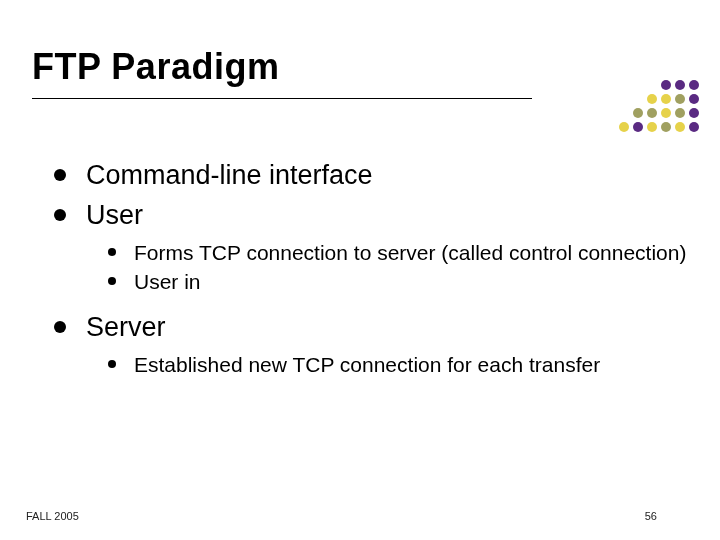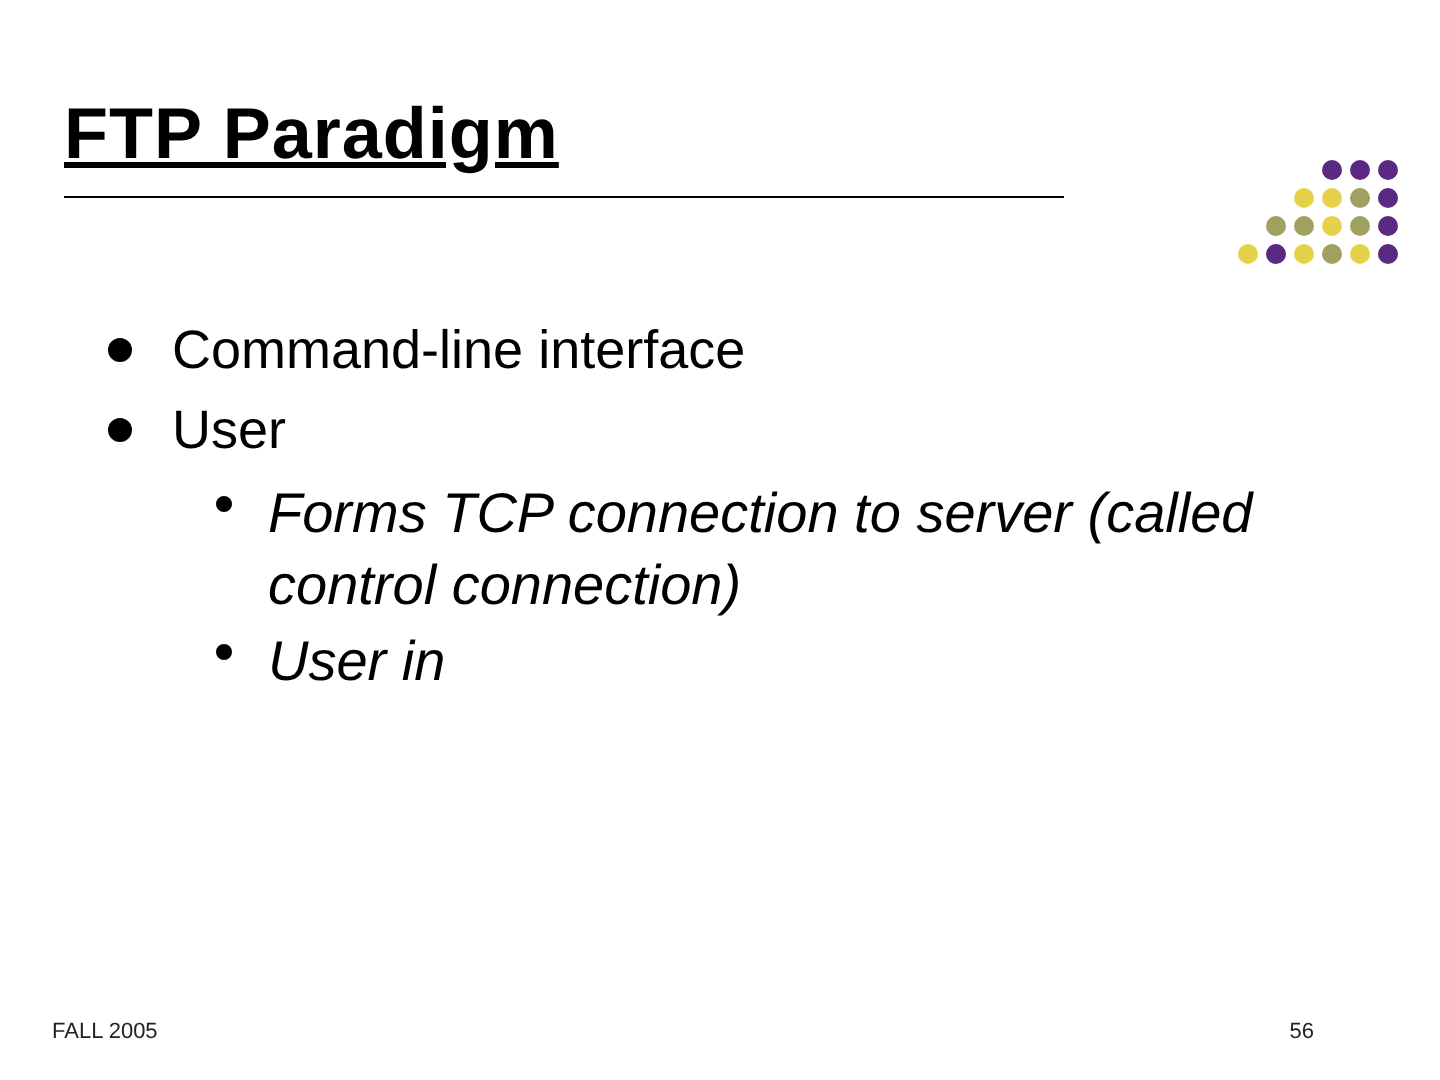--- a/index.html
+++ b/index.html
@@ -1,34 +1,34 @@
 <!DOCTYPE html>
 <html><head>
 <meta charset="utf-8">
 <style>
   * { margin: 0; padding: 0; box-sizing: border-box; }
   html, body { width: 720px; height: 540px; background: #fff; font-family: Arial, Helvetica, sans-serif; color: #000; }
   .slide { position: relative; width: 720px; height: 540px; padding: 46px 32px 0 32px; }
   .decor { position: absolute; top: 80px; right: 20px; display: grid; grid-template-columns: repeat(7, 11px); grid-auto-rows: 11px; gap: 3px; }
   .decor .dot { width: 10px; height: 10px; border-radius: 50%; }
   .decor .blank { width: 10px; height: 10px; }
-  .title-wrap { margin-bottom: 8px; text-decoration: underline; }
+  .title-wrap { margin-bottom: 8px; }
   .title { font-size: 36px; font-weight: bold; letter-spacing: 0.5px; }
   .rule { border: none; border-top: 1.5px solid #000; margin-top: 10px; width: 500px; }
   .content { margin-top: 60px; }
   ul { list-style: none; }
   .lvl1 { margin-left: 22px; }
   .lvl1 > li { display: flex; align-items: flex-start; margin-bottom: 6px; }
   .lvl1 > li > .bullet { flex: 0 0 auto; width: 12px; height: 12px; border-radius: 50%; background: #000; margin-top: 10px; margin-right: 20px; }
   .lvl1 > li > .li-body { flex: 1; }
   .lvl1-text { font-size: 27px; line-height: 1.25; }
   .lvl2 { margin-left: 22px; margin-top: 6px; margin-bottom: 10px; }
   .lvl2 > li { display: flex; align-items: flex-start; margin-bottom: 2px; }
   .lvl2 > li > .bullet { flex: 0 0 auto; width: 8px; height: 8px; border-radius: 50%; background: #000; margin-top: 9px; margin-right: 18px; }
-  .lvl2-text { font-size: 28px; line-height: 1.3; font-style: italic; }
+  .lvl2-text { font-size: 21px; line-height: 1.3; }
   .footer { position: absolute; bottom: 18px; left: 0; width: 683px; padding: 0 26px; display: flex; justify-content: space-between; align-items: flex-end; font-size: 11px; color: #222; }
   .footer-center { position: absolute; left: 50%; transform: translateX(-50%); }
 </style>
 </head>
 <body>
 
 <div class="slide">
 
   <div class="decor">
     <span class="blank"></span>
@@ -86,20 +86,32 @@
               <div class="lvl2-text">Forms TCP connection to server (called control connection)</div>
             </li>
             <li>
               <span class="bullet"></span>
               <div class="lvl2-text">User in</div>
             </li>
           </ul>
         </div>
       </li>
 
+      <li>
+        <span class="bullet"></span>
+        <div class="li-body">
+          <div class="lvl1-text">Server</div>
+          <ul class="lvl2">
+            <li>
+              <span class="bullet"></span>
+              <div class="lvl2-text">Established new TCP connection for each transfer</div>
+            </li>
+          </ul>
+        </div>
+      </li>
 
     </ul>
   </div>
 
   <div class="footer">
     <span>FALL 2005</span>
     <span>56</span>
   </div>
 
 </div>

